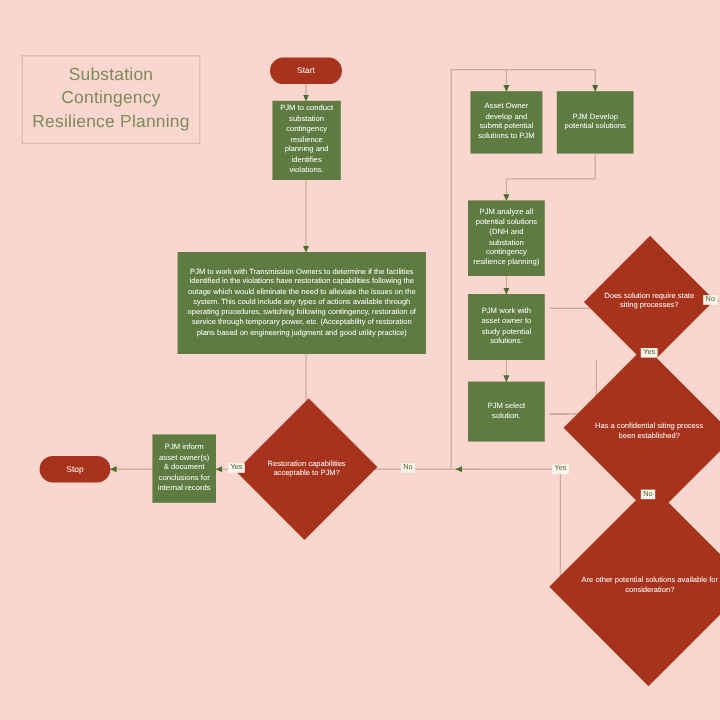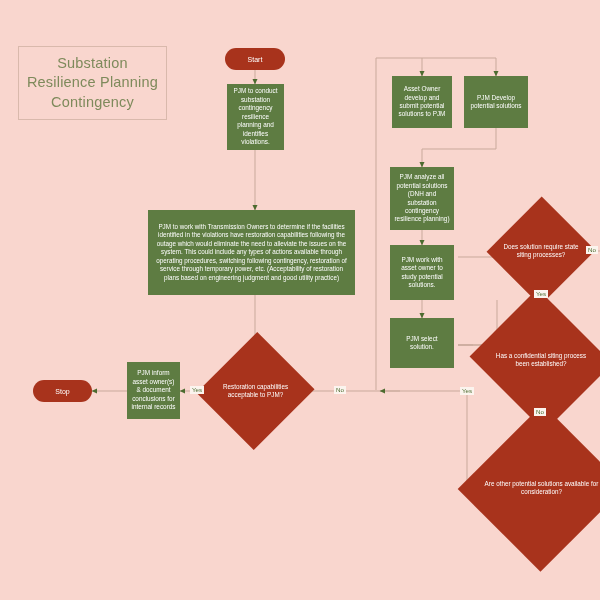--- a/index.html
+++ b/index.html
@@ -126,22 +126,22 @@
 
       <path d="M400,391 L380,391" marker-end="url(#ah)"></path>
 
       <path d="M458,257 L497,257 L497,251 L505,251" marker-end="url(#ah)"></path>
     </g>
   </svg>
 
   <div class="title-box" style="left:18px;top:46px;width:147px;height:72px;">
     <div>
       <div>Substation</div>
+      <div>Contingency</div>
       <div>Resilience Planning</div>
-      <div>Contingency</div>
     </div>
   </div>
 
   <div class="node term" style="left:225px;top:48px;width:60px;height:22px;">Start</div>
 
   <div class="node proc" style="left:227px;top:84px;width:57px;height:66px;">PJM to conduct substation contingency resilience planning and identifies violations.</div>
 
   <div class="node proc big" style="left:148px;top:210px;width:207px;height:85px;">PJM to work with Transmission Owners to determine if the facilities identified in the violations have restoration capabilities following the outage which would eliminate the need to alleviate the issues on the system.  This could include any types of actions available through operating procedures, switching following contingency, restoration of service through temporary power, etc.  (Acceptability of restoration plans based on engineering judgment and good utility practice)</div>
 
   <div class="diamond" style="left:215px;top:348px;width:81px;height:86px;">

